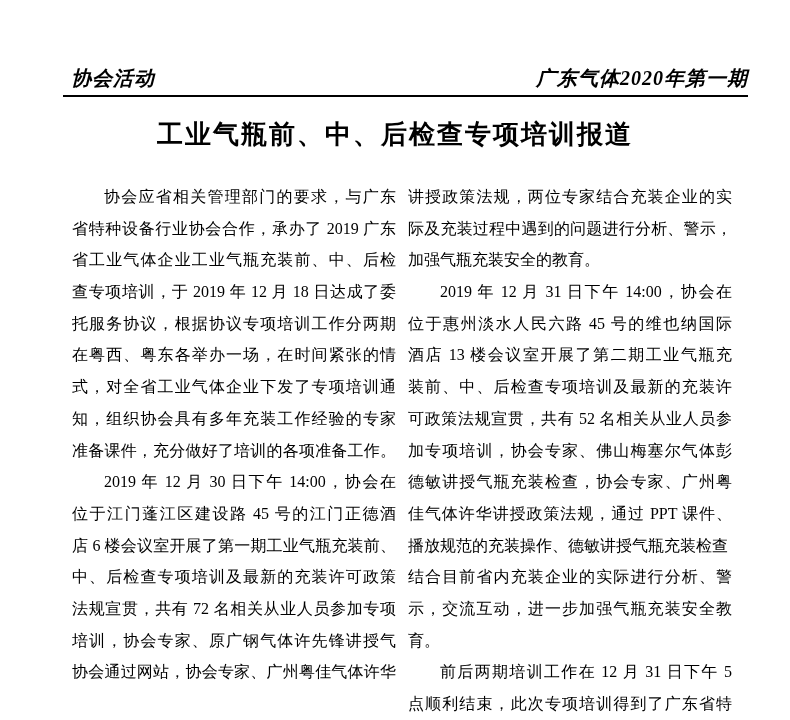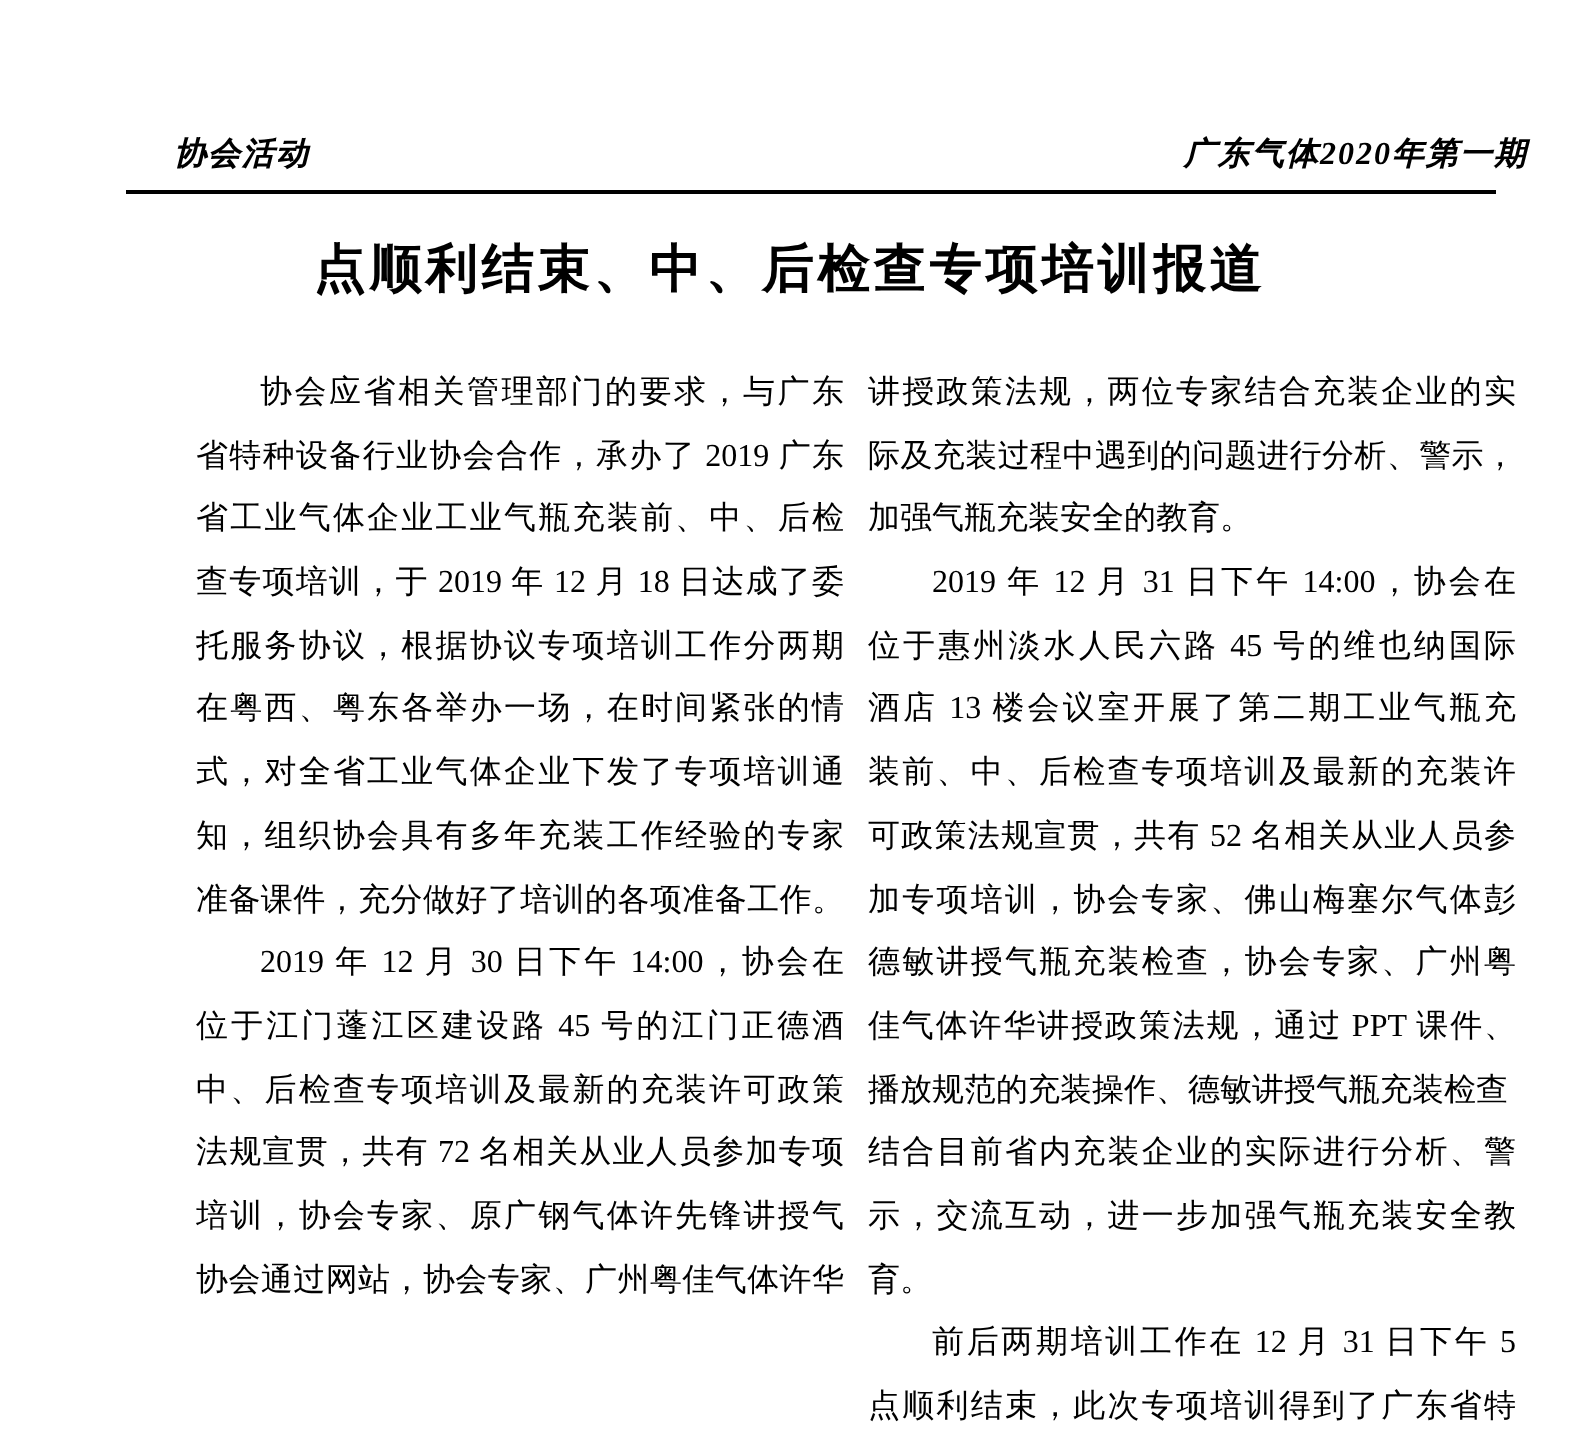--- a/index.html
+++ b/index.html
@@ -17,26 +17,25 @@
     font-family: "Liberation Serif", "DejaVu Serif", serif;
   }
   .running-head {
     position: absolute;
     top: 67px;
     left: 71px;
     width: 677px; 
     display: flex;
     justify-content: space-between;
     align-items: flex-start;
-    font-size: 16px;
+    font-size: 20px;
     line-height: 22px;
     font-weight: bold;
     font-style: italic; 
     letter-spacing: 1px;
-    margin-left: 16px;
   }
   .head-rule {
     position: absolute;
     top: 95px;
     left: 63px;
     width: 685px;
     height: 0;
     border-top: 2px solid #000000;
   }
   .title {
@@ -52,21 +51,20 @@
     letter-spacing: 2px;
     font-family: "Liberation Serif", "DejaVu Serif", serif;
   }
   .columns {
     position: absolute;
     top: 181px;
     left: 72px;
     width: 660px;
     display: flex;
     gap: 12px;
-    margin-left: 26px;
   }
   .col {
     width: 324px;
   }
   .line {
     height: 31.7px;
     line-height: 31.7px;
     font-size: 16px;
     text-align: justify;
     text-align-last: justify;
@@ -86,35 +84,36 @@
 
 <div class="page">
 
   <header class="running-head">
     <span>协会活动</span>
     <span>广东气体2020年第一期</span>
   </header>
 
   <div class="head-rule"></div>
 
-  <h1 class="title">点顺利结束、中、后检查专项培训报道</h1>
+  <h1 class="title">工业气瓶前、中、后检查专项培训报道</h1>
 
   <div class="columns">
     <div class="col" id="col-0">
         <div class="line indent">协会应省相关管理部门的要求，与广东</div>
         <div class="line">省特种设备行业协会合作，承办了 2019 广东</div>
         <div class="line">省工业气体企业工业气瓶充装前、中、后检</div>
         <div class="line">查专项培训，于 2019 年 12 月 18 日达成了委</div>
         <div class="line">托服务协议，根据协议专项培训工作分两期</div>
         <div class="line">在粤西、粤东各举办一场，在时间紧张的情</div>
         <div class="line">式，对全省工业气体企业下发了专项培训通</div>
         <div class="line">知，组织协会具有多年充装工作经验的专家</div>
         <div class="line">准备课件，充分做好了培训的各项准备工作。</div>
         <div class="line indent">2019 年 12 月 30 日下午 14:00，协会在</div>
         <div class="line">位于江门蓬江区建设路 45 号的江门正德酒</div>
+        <div class="line">店 6 楼会议室开展了第一期工业气瓶充装前、</div>
         <div class="line">中、后检查专项培训及最新的充装许可政策</div>
         <div class="line">法规宣贯，共有 72 名相关从业人员参加专项</div>
         <div class="line">培训，协会专家、原广钢气体许先锋讲授气</div>
         <div class="line">协会通过网站，协会专家、广州粤佳气体许华</div>
       </div>
     <div class="col" id="col-1">
         <div class="line">讲授政策法规，两位专家结合充装企业的实</div>
         <div class="line">际及充装过程中遇到的问题进行分析、警示，</div>
         <div class="line short">加强气瓶充装安全的教育。</div>
         <div class="line indent">2019 年 12 月 31 日下午 14:00，协会在</div>

